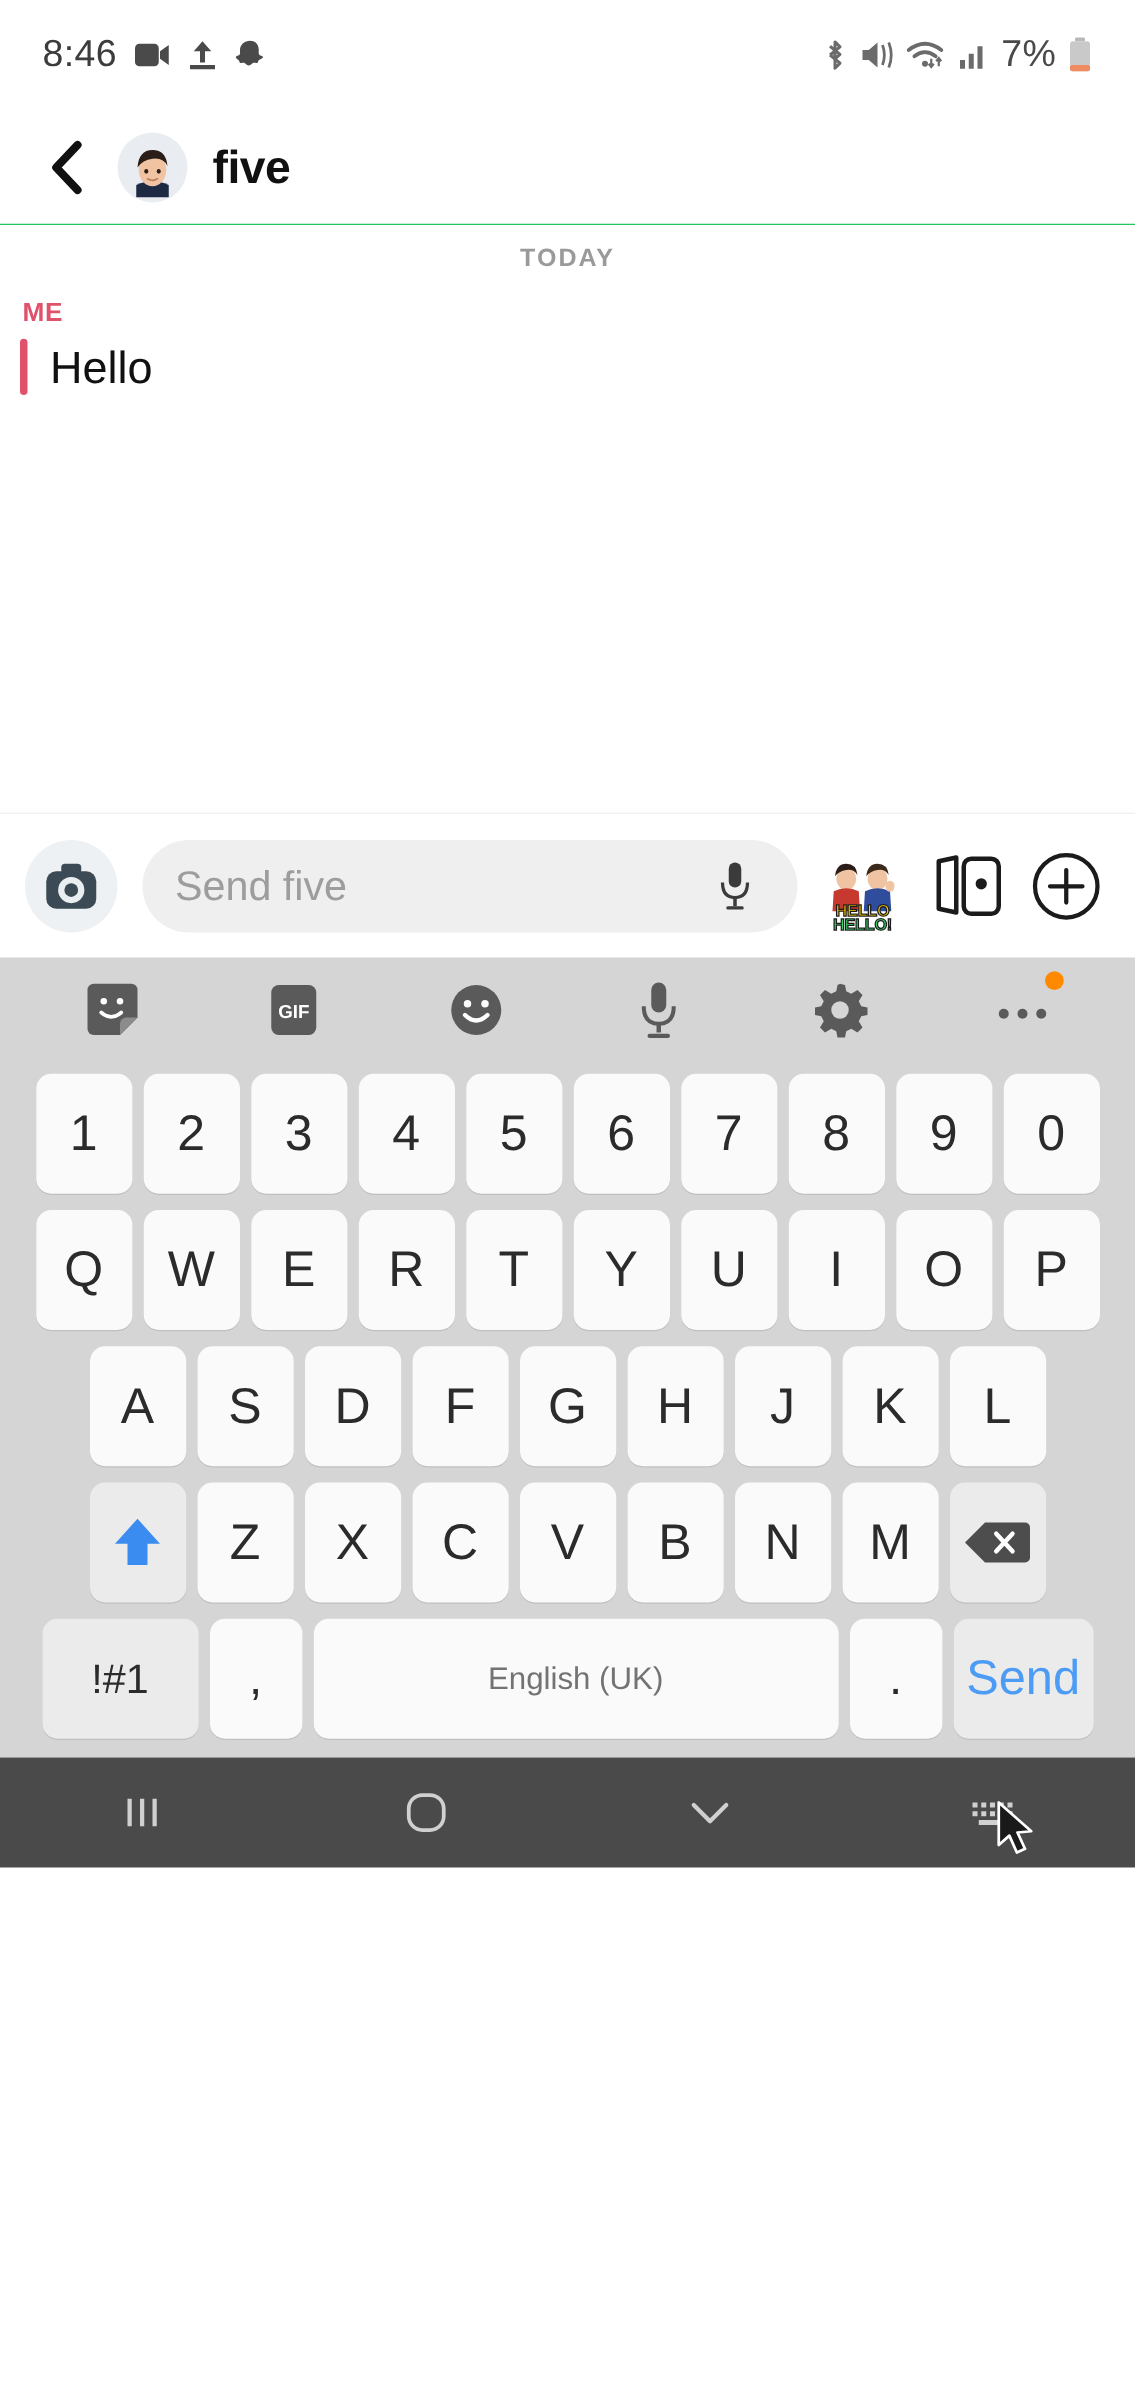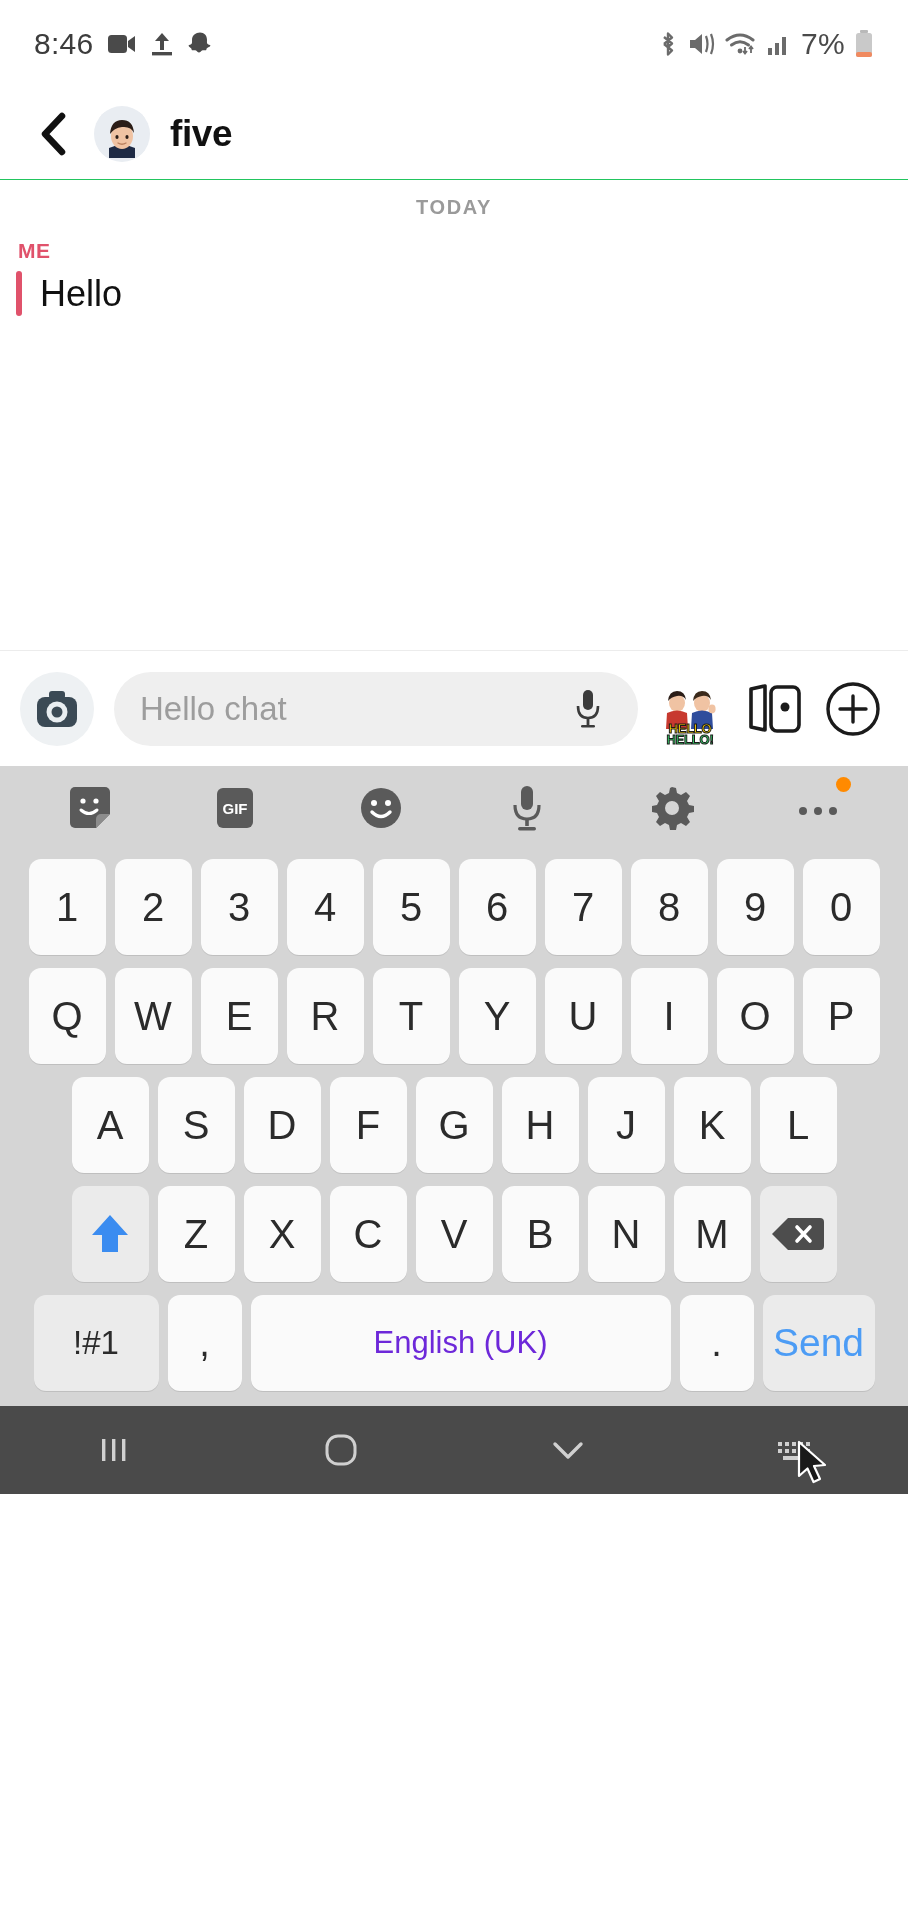--- a/index.html
+++ b/index.html
@@ -119,21 +119,21 @@
   .row-num .key { width:77px; }
   .row-q .key { width:77px; }
   .row-a .key { width:77px; }
   .row-z .key { width:77px; }
   .key-shift, .key-back {
     width:112px; background:#ebebeb;
   }
   .row-b .key { height:96px; }
   .key-sym { width:125px; background:#ebebeb; font-size:33px; }
   .key-comma { width:74px; font-size:38px; }
-  .key-space { flex:1 1 auto; font-size:31px; color:#6d28d9; max-width:420px; }
+  .key-space { flex:1 1 auto; font-size:25px; color:#737373; max-width:420px; }
   .key-period { width:74px; font-size:38px; }
   .key-send { width:112px; background:#ebebeb; font-size:39px; color:#4c9cf5; }
 
   
   .navbar {
     flex:0 0 88px; height:88px;
     background:#4a4a4a; display:flex; align-items:center;
   }
   .nav-btn { flex:1 1 0; display:flex; align-items:center; justify-content:center; cursor:pointer; }
 
@@ -245,21 +245,21 @@
       <span class="ico">
         <svg width="42" height="38" viewBox="0 0 42 38">
             <rect x="1" y="7" width="40" height="30" rx="8" fill="#3b4a55"></rect>
             <rect x="13" y="1" width="16" height="8" rx="3" fill="#3b4a55"></rect>
             <circle cx="21" cy="22" r="10.5" fill="#e9eef1"></circle>
             <circle cx="21" cy="22" r="5.5" fill="#3b4a55"></circle>
           </svg>
       </span>
     </div>
     <div class="chat-field">
-      <span class="chat-placeholder">Hello chat</span>
+      <span class="chat-placeholder">Send five</span>
       <span class="mic-inline">
         <svg width="26" height="42" viewBox="0 0 26 42">
             <rect x="8" y="2" width="10" height="20" rx="5" fill="#3b3b3b"></rect>
             <path d="M3 18 q0 12 10 12 q10 0 10-12" stroke="#3b3b3b" stroke-width="2.6" fill="none"></path>
             <rect x="11.6" y="30" width="2.8" height="7" fill="#3b3b3b"></rect>
             <rect x="6" y="37" width="14" height="2.6" rx="1.3" fill="#3b3b3b"></rect>
           </svg>
       </span>
     </div>
     <div class="bitmoji-sticker">

